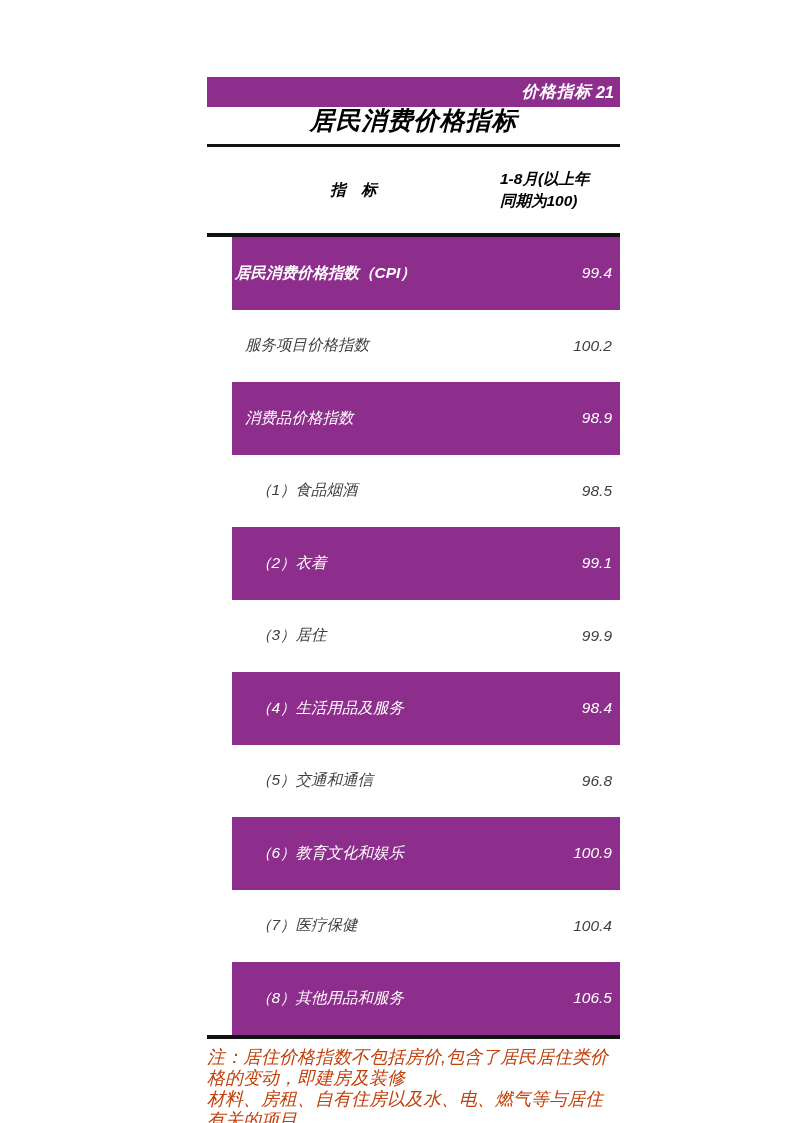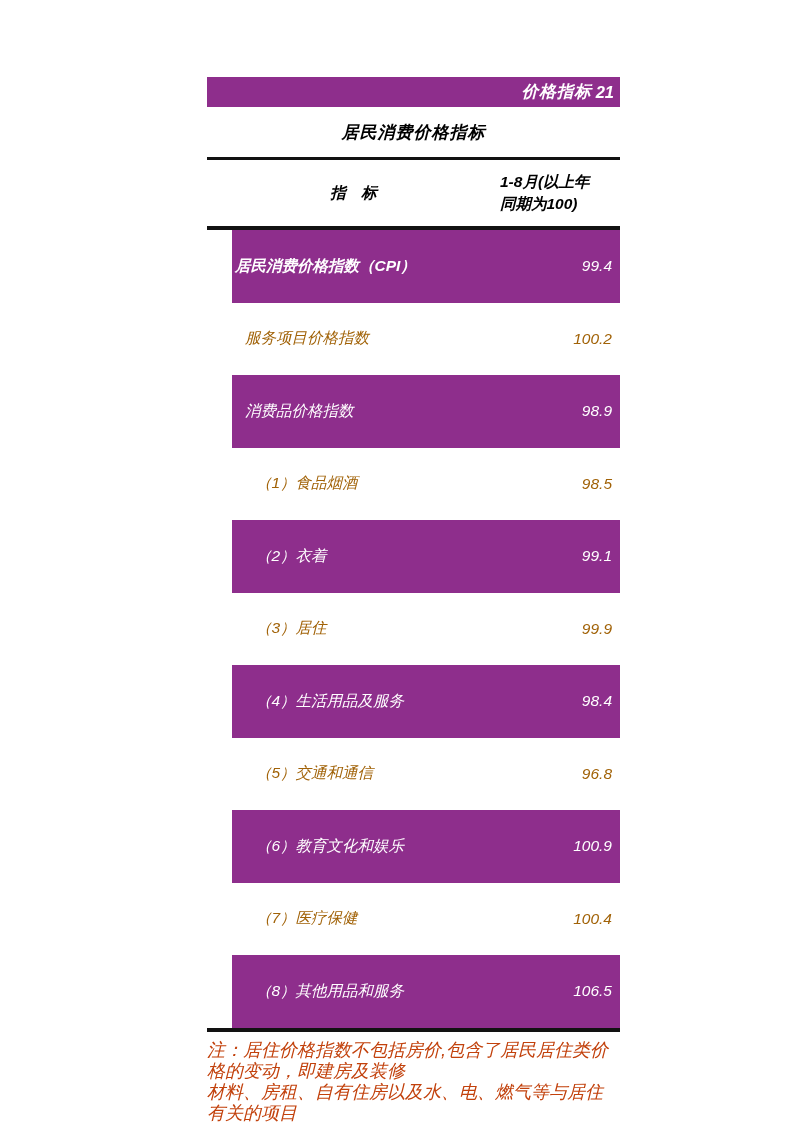--- a/index.html
+++ b/index.html
@@ -25,50 +25,49 @@
     display: flex;
     justify-content: flex-end;
     align-items: center;
     padding-right: 6px;
     font-weight: bold;
     font-size: 16.5px;
     letter-spacing: 1px;
   }
   .header-bar .page-num { margin-left: 4px; letter-spacing: 0; }
   .title {
-    margin-top: 13px;
     height: 26px;
     line-height: 26px;
     text-align: center;
     font-weight: bold;
-    font-size: 17px;
+    font-size: 25px;
     letter-spacing: 1px;
     color: #000000;
   }
   .rule { width: 100%; background: var(--rule); }
   .rule-thin  { height: 3px; margin-top: 11px; }
   .rule-thick { height: 4px; }
   .col-headers {
-    height: 66px;
+    height: 86px;
     display: flex;
     align-items: center;
     font-weight: bold;
     font-size: 15.5px;
     color: #000000;
   }
   .col-h-label { flex: 1; text-align: center; }
   .col-h-value { width: 120px; text-align: left; line-height: 22px; }
   .row {
     height: 72.5px;
     display: flex;
     align-items: center;
     font-size: 15.5px;
     margin-left: 25px;
   }
-  .row.white  { background: #ffffff; color: #a16207; }
+  .row.white  { background: #ffffff; color: #404040; }
   .row.purple { background: var(--purple); color: #ffffff; }
   .row .label { flex: 1; }
   .row.level0 .label { padding-left: 3px; }
   .row.level1 .label { padding-left: 13px; }
   .row.level2 .label { padding-left: 24px; }
   .row.bold .label { font-weight: bold; }
   .row .value { padding-right: 8px; text-align: right; }
   .note {
     margin-top: 8px;
     font-size: 18px;

